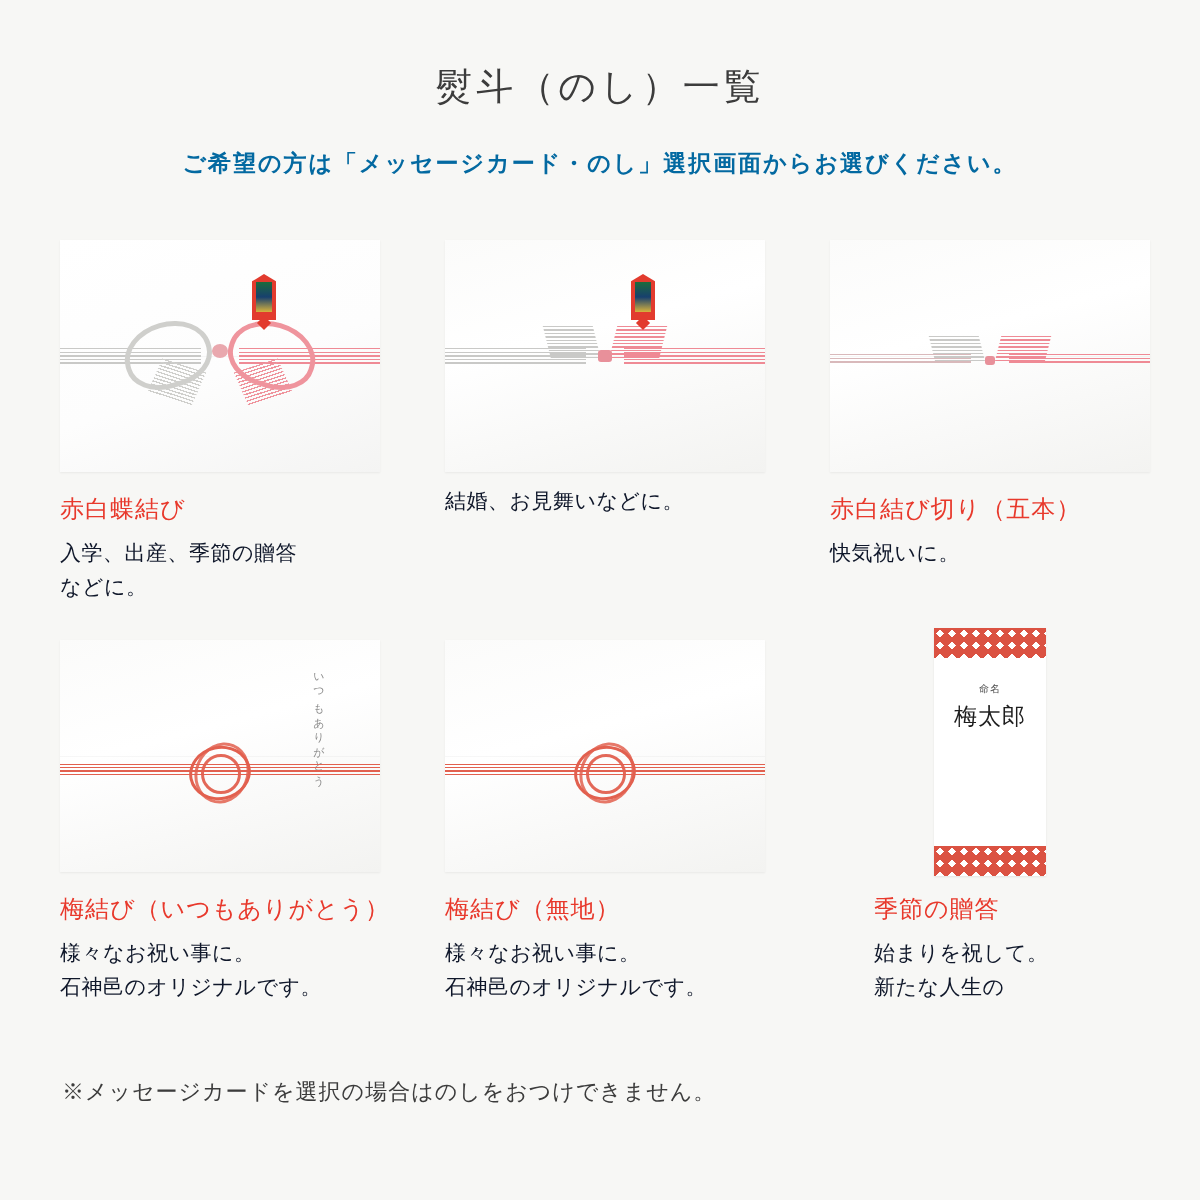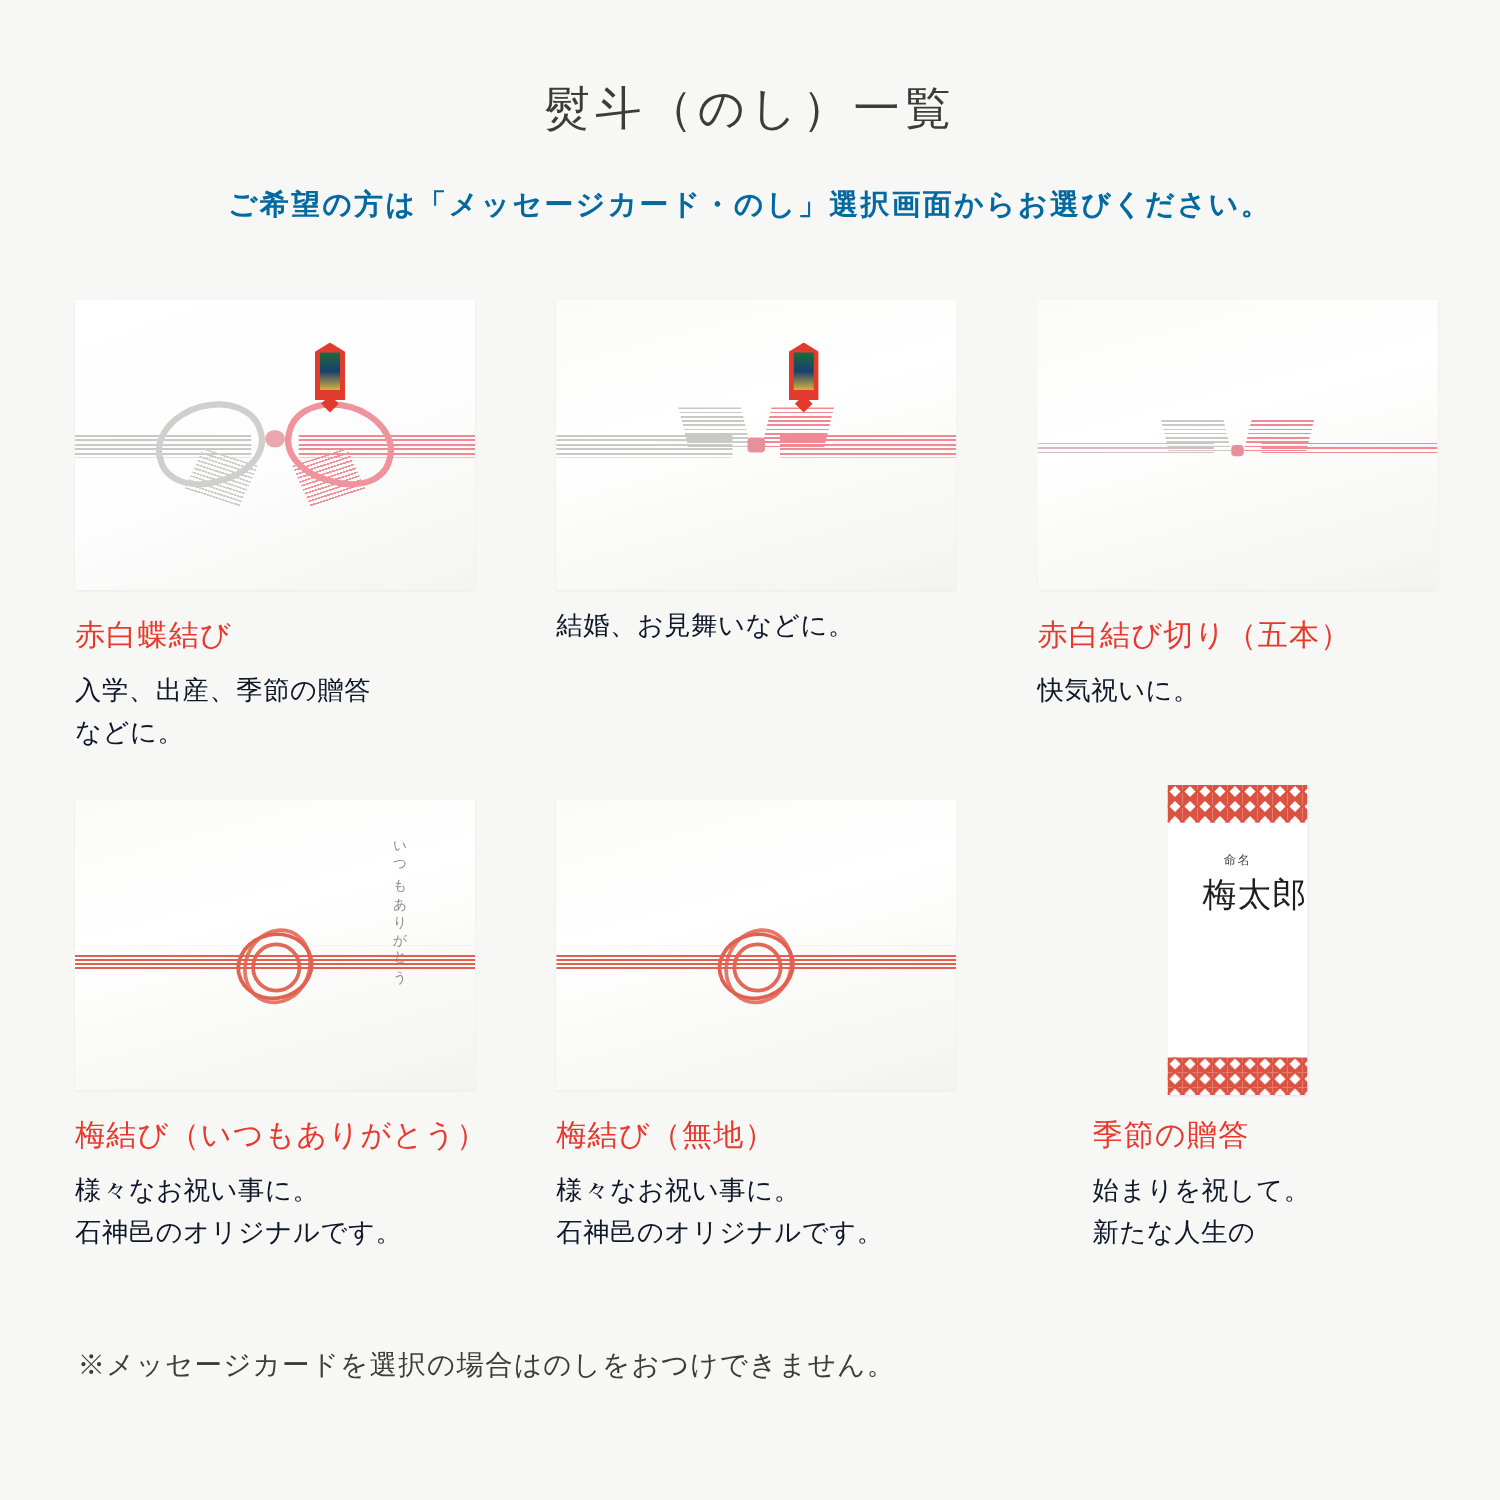--- a/index.html
+++ b/index.html
@@ -269,22 +269,22 @@
     font-size: 10px;
     letter-spacing: 1px;
     color: #4a4a4a;
     font-family: "Liberation Serif", serif;
     line-height: 12px;
   }
   .strip .name {
     position: absolute;
     left: 0; right: 0;
     top: 72px;
-    text-align: right;
-    font-size: 27px;
+    text-align: center;
+    font-size: 23px;
     line-height: 33px;
     letter-spacing: 1px;
     color: #1e1e1e;
     font-family: "Liberation Serif", serif;
   }
 
   .cap-title {
     margin-top: 22px;
     font-size: 24px;
     color: #e8392c;

